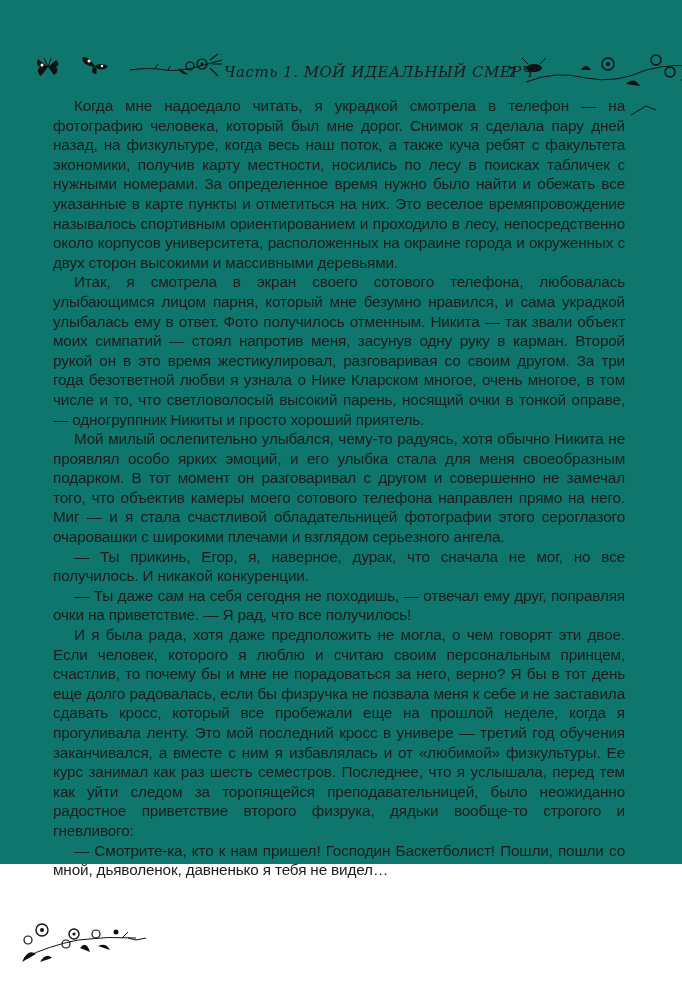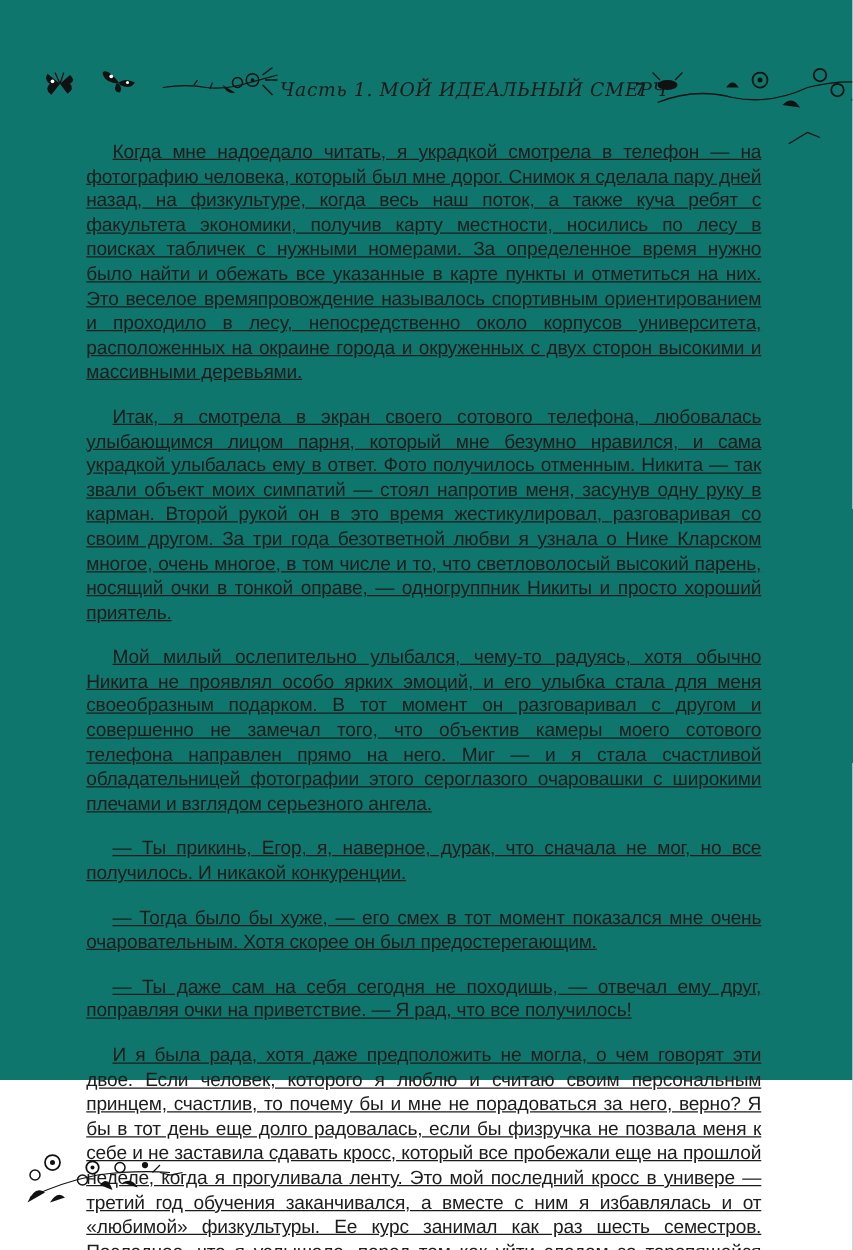--- a/index.html
+++ b/index.html
@@ -14,21 +14,21 @@
   .page-num {
     position: absolute; left: 508px; top: 24px;
     font-family: "Liberation Serif", serif; font-weight: bold; font-size: 15px; color: #1a1a1a;
   }
   .butterfly { position: absolute; }
   .body-text {
     position: absolute; left: 53px; top: 96px; width: 572px;
     font-family: "Liberation Sans", sans-serif; font-size: 15.3px; line-height: 19.6px;
     color: #1c1c1c; text-align: justify; letter-spacing: -0.15px;
   }
-  .body-text p { margin: 16px; text-indent: 21px; text-decoration: underline; }
+  .body-text p { margin: 0; text-indent: 21px; }
   .vine-right { position: absolute; left: 600px; top: 40px; }
   .vine-bottom { position: absolute; left: 18px; top: 918px; }
   .vine-head { position: absolute; left: 130px; top: 52px; }
 </style>
 </head>
 <body>
 
 <div class="page">
 
   <div class="header">
@@ -96,21 +96,20 @@
     <path d="M234 236 Q242 246 234 254 Z" fill="#111"></path>
     <circle cx="222" cy="258" r="6" fill="#111"></circle>
     <circle cx="222" cy="258" r="2" fill="#fff"></circle>
   </svg>
 
   <div class="body-text">
     <p>Когда мне надоедало читать, я украдкой смотрела в телефон — на фотографию человека, который был мне дорог. Снимок я сделала пару дней назад, на физкультуре, когда весь наш поток, а также куча ребят с факультета экономики, получив карту местности, носились по лесу в поисках табличек с нужными номерами. За определенное время нужно было найти и обежать все указанные в карте пункты и отметиться на них. Это веселое времяпровождение называлось спортивным ориентированием и проходило в лесу, непосредственно около корпусов университета, расположенных на окраине города и окруженных с двух сторон высокими и массивными деревьями.</p>
     <p>Итак, я смотрела в экран своего сотового телефона, любовалась улыбающимся лицом парня, который мне безумно нравился, и сама украдкой улыбалась ему в ответ. Фото получилось отменным. Никита — так звали объект моих симпатий — стоял напротив меня, засунув одну руку в карман. Второй рукой он в это время жестикулировал, разговаривая со своим другом. За три года безответной любви я узнала о Нике Кларском многое, очень многое, в том числе и то, что светловолосый высокий парень, носящий очки в тонкой оправе, — одногруппник Никиты и просто хороший приятель.</p>
     <p>Мой милый ослепительно улыбался, чему-то радуясь, хотя обычно Никита не проявлял особо ярких эмоций, и его улыбка стала для меня своеобразным подарком. В тот момент он разговаривал с другом и совершенно не замечал того, что объектив камеры моего сотового телефона направлен прямо на него. Миг — и я стала счастливой обладательницей фотографии этого сероглазого очаровашки с широкими плечами и взглядом серьезного ангела.</p>
     <p>— Ты прикинь, Егор, я, наверное, дурак, что сначала не мог, но все получилось. И никакой конкуренции.</p>
-    <p>— Тогда было бы хуже, — его смех в тот момент показался мне очень очаровательным. Хотя скорее он был предостерегающим.</p>
     <p>— Ты даже сам на себя сегодня не походишь, — отвечал ему друг, поправляя очки на приветствие. — Я рад, что все получилось!</p>
     <p>И я была рада, хотя даже предположить не могла, о чем говорят эти двое. Если человек, которого я люблю и считаю своим персональным принцем, счастлив, то почему бы и мне не порадоваться за него, верно? Я бы в тот день еще долго радовалась, если бы физручка не позвала меня к себе и не заставила сдавать кросс, который все пробежали еще на прошлой неделе, когда я прогуливала ленту. Это мой последний кросс в универе — третий год обучения заканчивался, а вместе с ним я избавлялась и от «любимой» физкультуры. Ее курс занимал как раз шесть семестров. Последнее, что я услышала, перед тем как уйти следом за торопящейся преподавательницей, было неожиданно радостное приветствие второго физрука, дядьки вообще-то строгого и гневливого:</p>
     <p>— Смотрите-ка, кто к нам пришел! Господин Баскетболист! Пошли, пошли со мной, дьяволенок, давненько я тебя не видел…</p>
 
   </div>
 
   <svg class="vine-bottom" width="130" height="48" viewBox="0 0 130 48">
     <path d="M6 40 Q30 28 60 22 Q90 18 118 20" stroke="#111" stroke-width="1" fill="none"></path>
     <circle cx="24" cy="12" r="6" fill="none" stroke="#111" stroke-width="1.4"></circle>
     <circle cx="24" cy="12" r="2" fill="#111"></circle>

